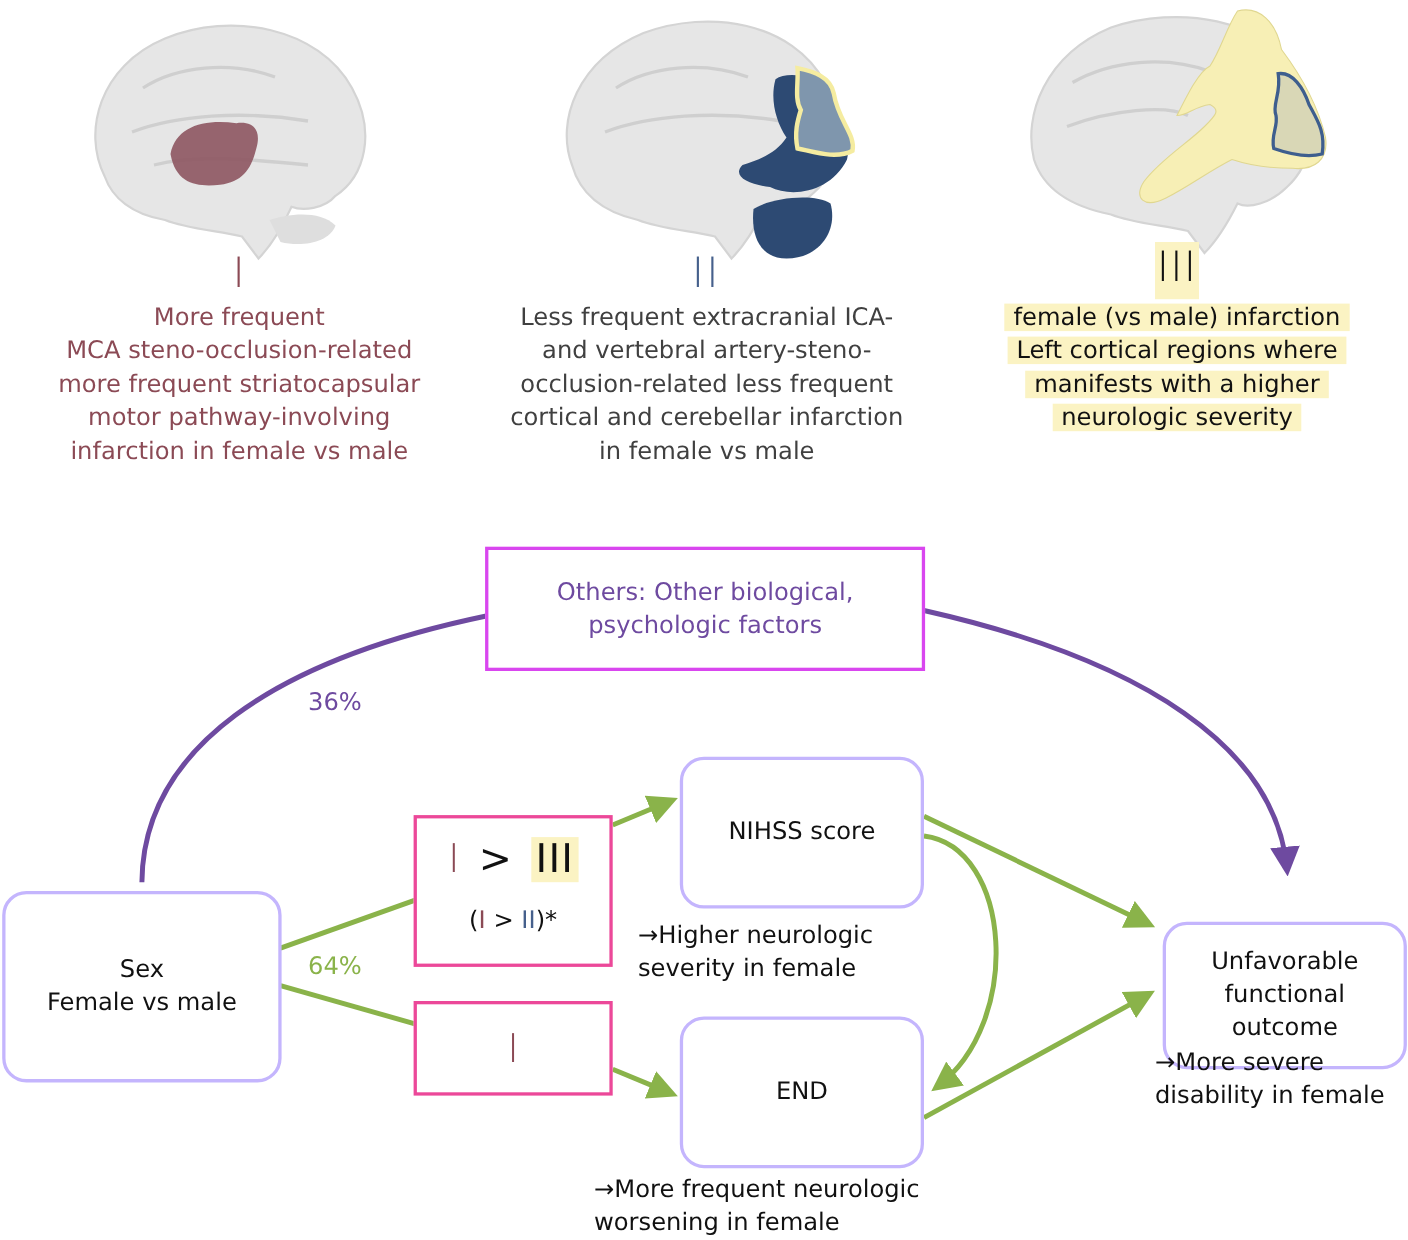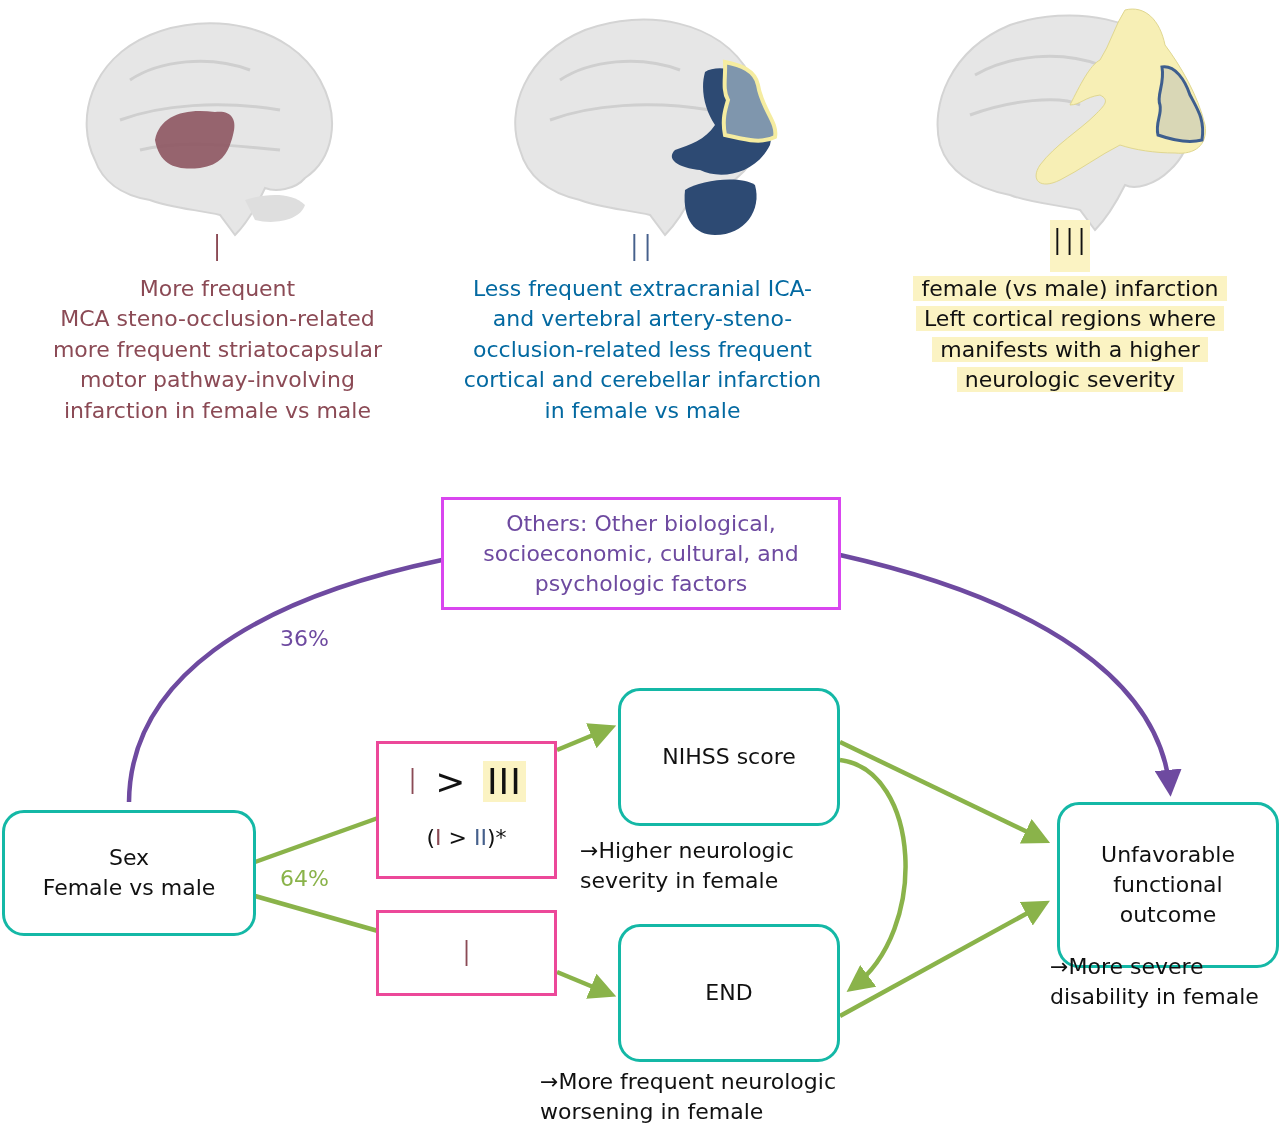--- a/index.html
+++ b/index.html
@@ -4,21 +4,21 @@
 <style>
   html, body { margin: 0; padding: 0; background: #ffffff; }
   body { width: 1280px; height: 1127px; position: relative; overflow: hidden;
          font-family: "DejaVu Sans", sans-serif; }
   .brain { position: absolute; }
   .roman { position: absolute; text-align: center; font-size: 38px; line-height: 44px; font-weight: 300; letter-spacing: 2px; }
   .desc { position: absolute; text-align: center; font-size: 22px; line-height: 30.4px; }
   .desc-line { display: block; white-space: nowrap; }
   .hl { background: #fbf3c3; padding: 0 8px; }
   .box { position: absolute; box-sizing: border-box; display: flex; align-items: center; justify-content: center; text-align: center; }
-  .black-box { border: 3px solid #14b8a6; border-radius: 22px; background: #fff; font-size: 22px; line-height: 30px; color: #111; }
+  .black-box { border: 3px solid #c4b5fd; border-radius: 22px; background: #fff; font-size: 22px; line-height: 30px; color: #111; }
   .green-box { border: 3px solid #ec4899; background: #fff; }
   .purple-box { border: 3px solid #d946ef; background: #fff; color: #6e4aa0; font-size: 22px; line-height: 30px; }
   .caption { position: absolute; font-size: 22px; line-height: 30px; color: #111; white-space: nowrap; }
   .pct { position: absolute; font-size: 22px; }
   svg.lines { position: absolute; left: 0; top: 0; }
   .line-b { display: block; }
 </style>
 </head>
 <body>
 
@@ -49,21 +49,21 @@
 <div class="roman" style="left:1050px;top:220px;width:40px;height:52px;color:#111;background:#fbf3c3;letter-spacing:1px">III</div>
 
 <div class="desc" style="left:20px;top:274px;width:395px;color:#8b4a55">
   <span class="desc-line">More frequent</span>
   <span class="desc-line">MCA steno-occlusion-related</span>
   <span class="desc-line">more frequent striatocapsular</span>
   <span class="desc-line">motor pathway-involving</span>
   <span class="desc-line">infarction in female vs male</span>
 </div>
 
-<div class="desc" style="left:440px;top:274px;width:405px;color:#0369a1">
+<div class="desc" style="left:440px;top:274px;width:405px;color:#404040">
   <span class="desc-line">Less frequent extracranial ICA-</span>
   <span class="desc-line">and vertebral artery-steno-</span>
   <span class="desc-line">occlusion-related less frequent</span>
   <span class="desc-line">cortical and cerebellar infarction</span>
   <span class="desc-line">in female vs male</span>
 </div>
 
 <div class="desc" style="left:880px;top:274px;width:380px;color:#111">
   <span class="desc-line"><span class="hl">female (vs male) infarction</span></span>
   <span class="desc-line"><span class="hl">Left cortical regions where</span></span>
@@ -96,29 +96,28 @@
   <path d="M840 742 L1044 840" stroke="#8ab34a" stroke-width="4.5" fill="none" marker-end="url(#arrow-green)"></path>
 
   <path d="M840 760 C920 770 930 930 852 988" stroke="#8ab34a" stroke-width="4.5" fill="none" marker-end="url(#arrow-green)"></path>
 
   <path d="M840 1016 L1044 904" stroke="#8ab34a" stroke-width="4.5" fill="none" marker-end="url(#arrow-green)"></path>
 </svg>
 
 <div class="box purple-box" style="left:441px;top:497px;width:400px;height:113px">
   <div>
     <span class="line-b">Others: Other biological,</span>
-    <span class="line-b">socioeconomic, cultural, and</span>
     <span class="line-b">psychologic factors</span>
   </div>
 </div>
 
 <div class="pct" style="left:280px;top:626px;color:#6e4aa0">36%</div>
 <div class="pct" style="left:280px;top:866px;color:#8ab34a">64%</div>
 
-<div class="box black-box" style="left:2px;top:810px;width:254px;height:126px">
+<div class="box black-box" style="left:2px;top:810px;width:254px;height:174px">
   <div>
     <span class="line-b">Sex</span>
     <span class="line-b">Female vs male</span>
   </div>
 </div>
 
 <div class="box green-box" style="left:376px;top:741px;width:181px;height:138px;flex-direction:column">
   <div style="font-size:36px;line-height:42px;margin-top:-6px">
     <span style="color:#8b4a55;font-weight:300">I</span>
     <span style="color:#111;margin:0 6px">&gt;</span>
@@ -142,21 +141,21 @@
 </div>
 
 <div class="box black-box" style="left:618px;top:924px;width:222px;height:138px">
   <span>END</span>
 </div>
 <div class="caption" style="left:540px;top:1067px;width:380px">
   <span class="line-b">→More frequent neurologic</span>
   <span class="line-b">worsening in female</span>
 </div>
 
-<div class="box black-box" style="left:1057px;top:802px;width:222px;height:166px">
+<div class="box black-box" style="left:1057px;top:838px;width:222px;height:134px">
   <div>
     <span class="line-b">Unfavorable</span>
     <span class="line-b">functional</span>
     <span class="line-b">outcome</span>
   </div>
 </div>
 <div class="caption" style="left:1050px;top:952px;width:236px">
   <span class="line-b">→More severe</span>
   <span class="line-b">disability in female</span>
 </div>

